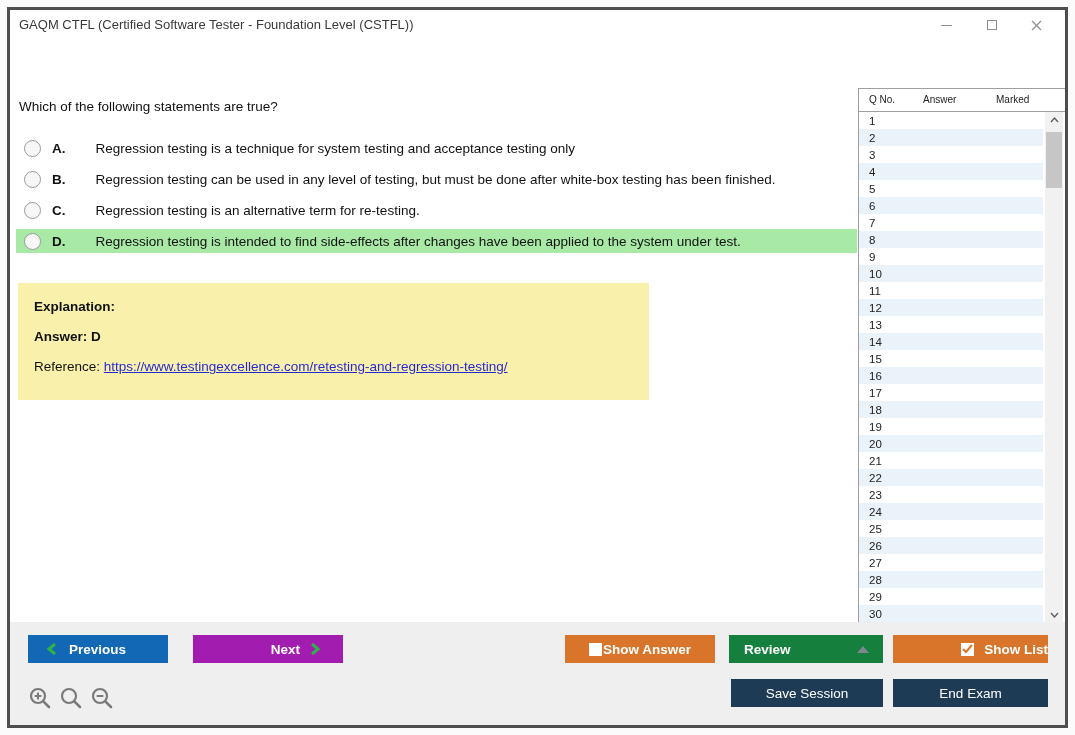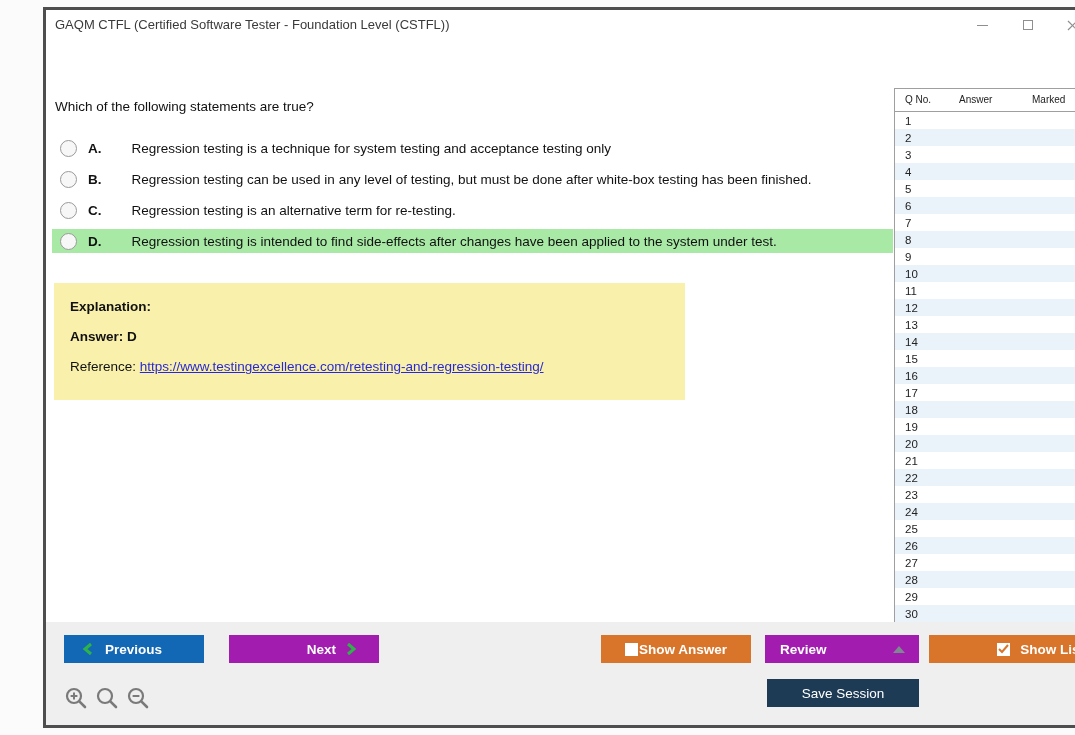--- a/index.html
+++ b/index.html
@@ -1,17 +1,17 @@
 <!DOCTYPE html>
 <html><head>
 <meta charset="utf-8">
 <style>
   * { margin:0; padding:0; box-sizing:border-box; }
   html,body { width:1075px; height:735px; font-family:"Liberation Sans","DejaVu Sans",sans-serif; background:#fbfbfb; }
-  .page { position:relative; width:906px; height:735px;margin-left:36px; }
+  .page { position:relative; width:906px; height:735px; }
   .window { position:absolute; left:7px; top:7px; width:1055px; height:715px; border:3px solid #4e4e4e; background:#fff; box-sizing:content-box; overflow:hidden; }
 
   
   .titlebar { position:absolute; left:0; top:0; width:1055px; height:30px; background:#fff; }
   .titlebar .title { position:absolute; left:9px; top:7px; font-size:13px; color:#3a3a3a; }
   .win-controls { position:absolute; right:6px; top:0; height:30px; display:flex; }
   .wc { width:45px; height:30px; display:flex; align-items:center; justify-content:center; cursor:default; }
   .min-glyph { width:11px; height:1px; background:#8f8f8f; display:block; }
   .max-glyph { width:10px; height:10px; border:1px solid #8f8f8f; display:block; }
 
@@ -53,21 +53,21 @@
   .sb-arrow { position:absolute; left:0; width:18px; height:16px; display:flex; align-items:center; justify-content:center; }
   .sb-up { top:0; } .sb-down { bottom:0; }
   .sb-thumb { position:absolute; left:1px; top:20px; width:16px; height:56px; background:#c6c6c6; }
 
   
   .footer { position:absolute; left:0; top:612px; width:1055px; height:103px; background:#efefef;padding-left:16px; }
   .fbtn { position:absolute; height:28px; display:flex; align-items:center; font-size:13.5px; font-weight:bold; color:#fff; border:none; font-family:inherit; cursor:pointer; }
   .prev-btn { left:18px; top:13px; width:140px; background:#1268b4; padding-left:18px; gap:12px; }
   .next-btn { left:183px; top:13px; width:150px; background:#a21caf; justify-content:flex-end; padding-right:22px; gap:10px; }
   .showanswer-btn { left:555px; top:13px; width:150px; background:#d9752b; justify-content:center; gap:1px; }
-  .review-btn { left:719px; top:13px; width:154px; background:#a21caf; padding-left:15px; }
+  .review-btn { left:719px; top:13px; width:154px; background:#15803d; padding-left:15px; }
   .showlist-btn { left:883px; top:13px; width:155px; background:#d9752b; justify-content:flex-end; gap:10px; }
   .save-btn { left:721px; top:57px; width:152px; background:#1d3b55; justify-content:center; font-weight:normal; }
   .end-btn { left:883px; top:57px; width:155px; background:#1d3b55; justify-content:center; font-weight:normal; }
   .caret-up { position:absolute; right:14px; top:11px; width:0; height:0; border-left:6px solid transparent; border-right:6px solid transparent; border-bottom:7px solid #7e8890; }
   .zoomicons { position:absolute; left:18px; top:64px; display:flex; gap:7px; }
   .zoomicons svg { display:block; cursor:pointer; }
 </style>
 </head>
 <body>
 
@@ -325,20 +325,23 @@
         <span class="cb">
           <svg width="11" height="10" viewBox="0 0 11 10">
               <polyline points="1,5 4,8 10,1" fill="none" stroke="#d9752b" stroke-width="2"></polyline>
             </svg>
         </span>
         <span>Show List</span>
       </button>
       <button class="fbtn save-btn">
         <span>Save Session</span>
       </button>
+      <button class="fbtn end-btn">
+        <span>End Exam</span>
+      </button>
 
       <div class="zoomicons">
         <svg width="24" height="24" viewBox="0 0 24 24">
             <circle cx="10" cy="10" r="7" fill="none" stroke="#7a7a7a" stroke-width="2.2"></circle>
             <line x1="6.6" y1="10" x2="13.4" y2="10" stroke="#7a7a7a" stroke-width="2"></line>
             <line x1="10" y1="6.6" x2="10" y2="13.4" stroke="#7a7a7a" stroke-width="2"></line>
             <line x1="15.3" y1="15.3" x2="21" y2="21" stroke="#7a7a7a" stroke-width="2.6" stroke-linecap="round"></line>
           </svg>
         <svg width="24" height="24" viewBox="0 0 24 24">
             <circle cx="10" cy="10" r="7" fill="none" stroke="#7a7a7a" stroke-width="2.2"></circle>

